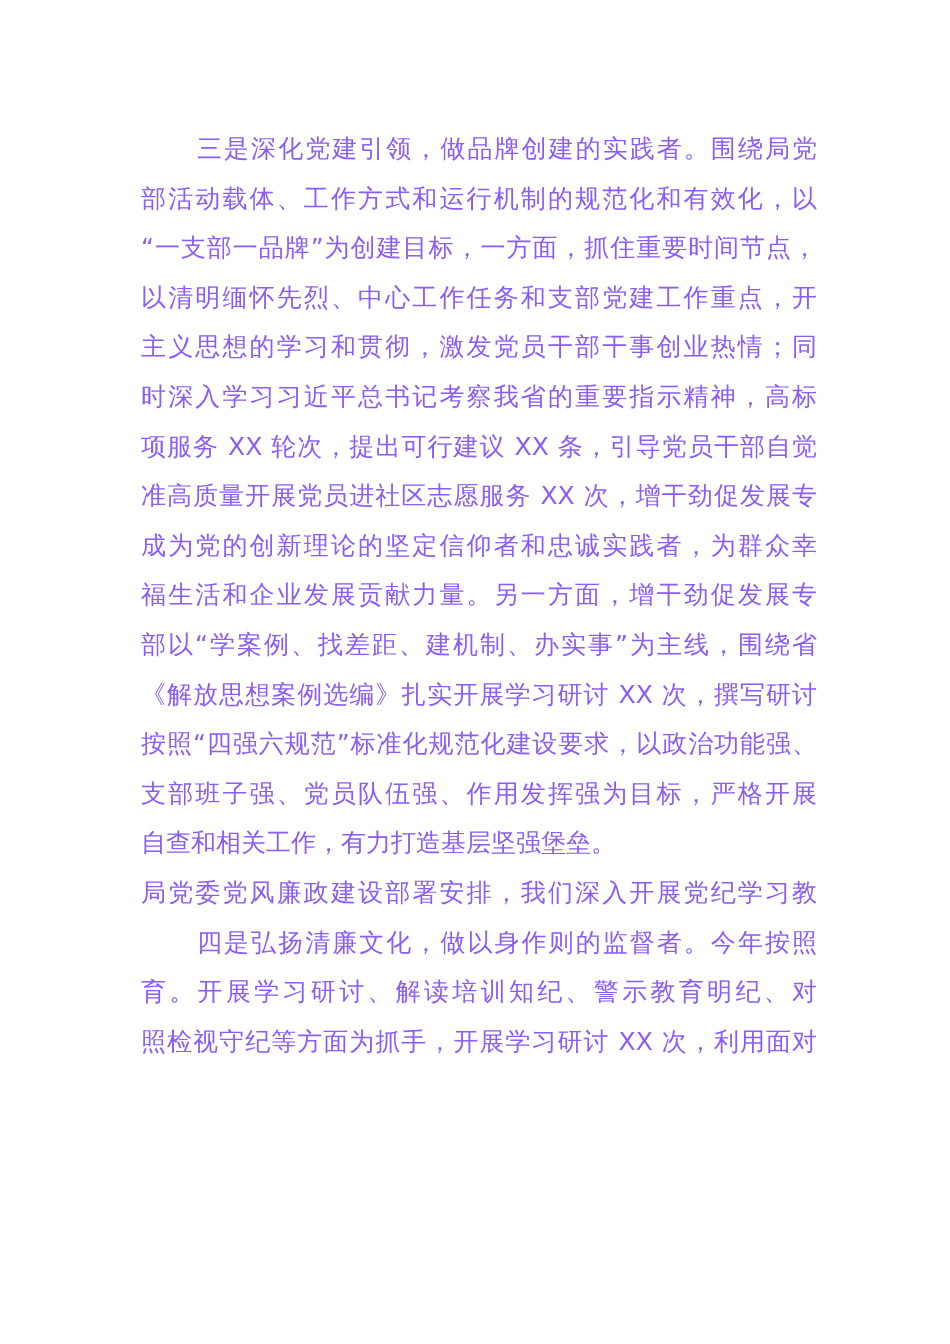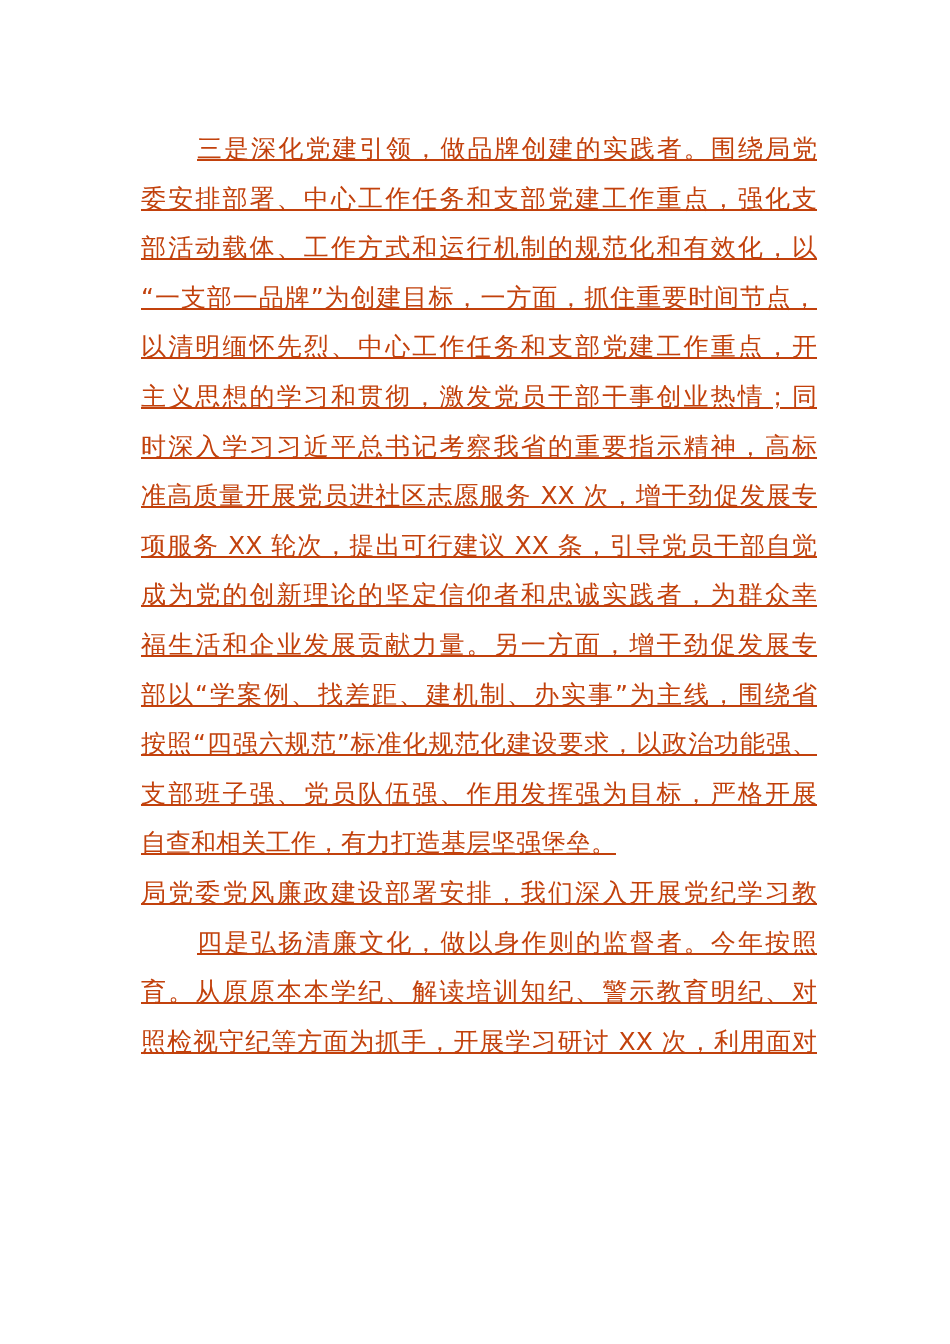--- a/index.html
+++ b/index.html
@@ -20,56 +20,55 @@
     left: 141px;
     top: 124px;
     width: 676px;
     color: #000000;
   }
   .line {
     display: block;
     font-size: 25px;
     line-height: 49.6px;
     height: 49.6px;
-    color: #c2410c;
+    color: #8b5cf6;
     text-align: justify;
     text-align-last: justify;
     white-space: normal;
     overflow: hidden;
-    text-decoration: underline;
   }
   .line.indent {
     text-indent: 56px;
   }
   .line.para-last {
     text-align: center;
     text-align-last: left;
   }
 </style>
 </head>
 <body>
 
 <div class="page">
   <div class="text-block">
 
     <div class="line indent">三是深化党建引领，做品牌创建的实践者。围绕局党</div>
-    <div class="line">委安排部署、中心工作任务和支部党建工作重点，强化支</div>
     <div class="line">部活动载体、工作方式和运行机制的规范化和有效化，以</div>
     <div class="line">“一支部一品牌”为创建目标，一方面，抓住重要时间节点，</div>
     <div class="line">以清明缅怀先烈、中心工作任务和支部党建工作重点，开</div>
     <div class="line">主义思想的学习和贯彻，激发党员干部干事创业热情；同</div>
     <div class="line">时深入学习习近平总书记考察我省的重要指示精神，高标</div>
+    <div class="line">项服务 XX 轮次，提出可行建议 XX 条，引导党员干部自觉</div>
     <div class="line">准高质量开展党员进社区志愿服务 XX 次，增干劲促发展专</div>
-    <div class="line">项服务 XX 轮次，提出可行建议 XX 条，引导党员干部自觉</div>
     <div class="line">成为党的创新理论的坚定信仰者和忠诚实践者，为群众幸</div>
     <div class="line">福生活和企业发展贡献力量。另一方面，增干劲促发展专</div>
     <div class="line">部以“学案例、找差距、建机制、办实事”为主线，围绕省</div>
+    <div class="line">《解放思想案例选编》扎实开展学习研讨 XX 次，撰写研讨</div>
     <div class="line">按照“四强六规范”标准化规范化建设要求，以政治功能强、</div>
     <div class="line">支部班子强、党员队伍强、作用发挥强为目标，严格开展</div>
     <div class="line para-last">自查和相关工作，有力打造基层坚强堡垒。</div>
 
     <div class="line">局党委党风廉政建设部署安排，我们深入开展党纪学习教</div>
     <div class="line indent">四是弘扬清廉文化，做以身作则的监督者。今年按照</div>
-    <div class="line">育。从原原本本学纪、解读培训知纪、警示教育明纪、对</div>
+    <div class="line">育。开展学习研讨、解读培训知纪、警示教育明纪、对</div>
     <div class="line">照检视守纪等方面为抓手，开展学习研讨 XX 次，利用面对</div>
 
   </div>
 </div>
 
 </body></html>

